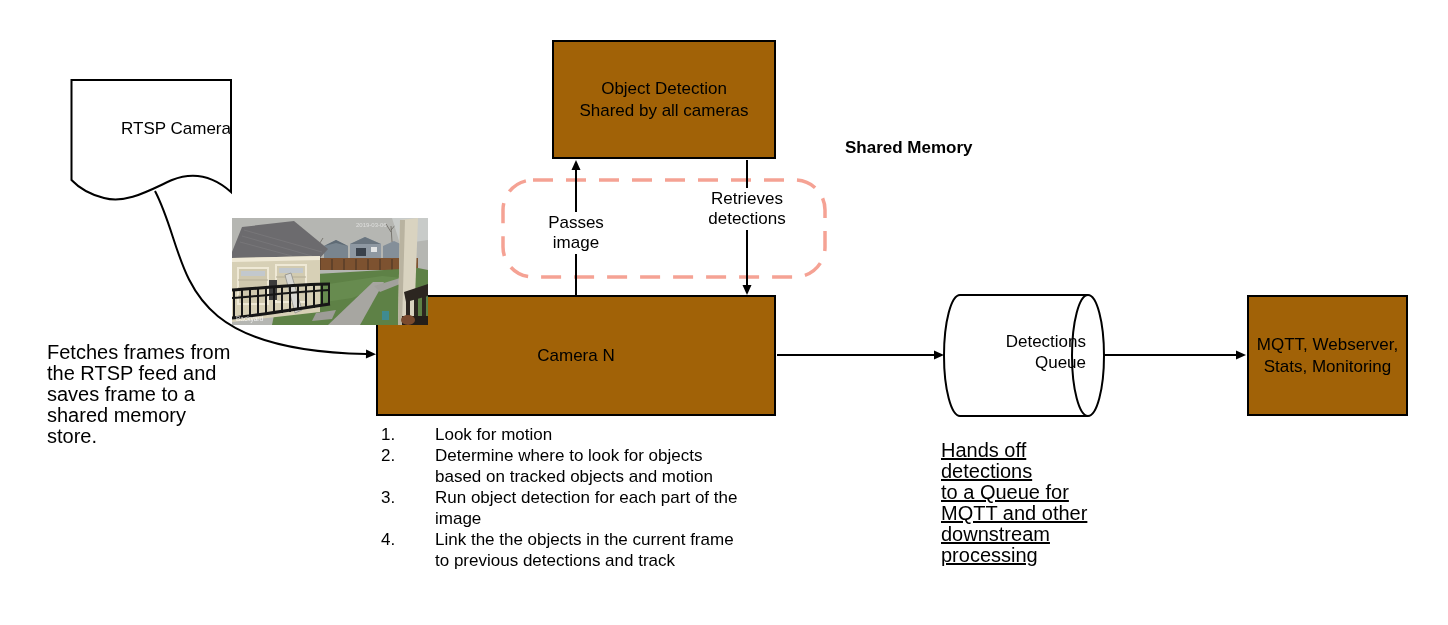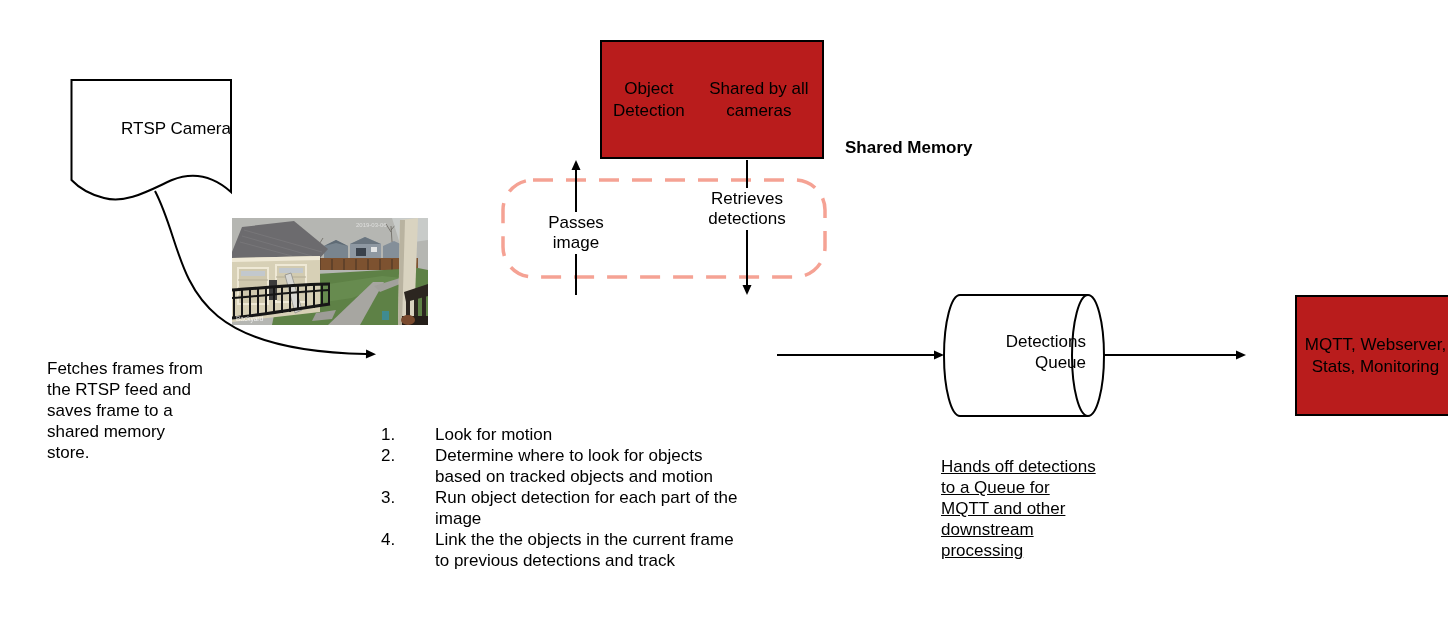--- a/index.html
+++ b/index.html
@@ -2,25 +2,25 @@
 <html><head>
 <meta charset="utf-8">
 <style>
   html,body{margin:0;padding:0;background:#ffffff;}
   #canvas{
     position:relative;width:1448px;height:625px;background:#ffffff;overflow:hidden;
     font-family:"Liberation Sans", sans-serif;color:#000;
   }
   .abs{position:absolute;}
   .node{
-    position:absolute;background:#b91c1c;border:2px solid #000;box-sizing:border-box;
-    display:flex;flex-direction:row;align-items:center;justify-content:center;
-    font-size:17px;line-height:22px;text-align:center;margin-left:48px;
+    position:absolute;background:#a16207;border:2px solid #000;box-sizing:border-box;
+    display:flex;flex-direction:column;align-items:center;justify-content:center;
+    font-size:17px;line-height:22px;text-align:center;
   }
-  .note{position:absolute;font-size:17px;line-height:21px;white-space:pre-line;margin-top:16px;}
+  .note{position:absolute;font-size:20px;line-height:21px;white-space:pre-line;}
   .edge-label{
     position:absolute;transform:translateX(-50%);background:#ffffff;
     font-size:17px;line-height:20px;text-align:center;white-space:pre-line;padding:1px 3px;
   }
   .shape-label{position:absolute;font-size:17px;line-height:21px;text-align:right;white-space:pre-line;}
   .steps{position:absolute;left:381px;top:424px;font-size:17px;line-height:21px;}
   .step-row{display:flex;}
   .step-num{width:54px;flex:0 0 54px;}
   .step-text{white-space:pre-line;}
   .italic{}
@@ -58,20 +58,23 @@
 
     <path d="M960,295 L1088,295 A16,60.5 0 0 1 1088,416 L960,416 A16,60.5 0 0 1 960,295 Z" fill="#ffffff" stroke="#000" stroke-width="2"></path>
     <path d="M1088,295 A16,60.5 0 0 0 1088,416" fill="none" stroke="#000" stroke-width="2"></path>
   </svg>
 
   <div class="node" style="left:552px;top:40px;width:224px;height:119px;">
     <div>Object Detection</div>
     <div class="italic">Shared by all cameras</div>
   </div>
 
+  <div class="node" style="left:376px;top:295px;width:400px;height:121px;">
+    <div>Camera N</div>
+  </div>
 
   <div class="node" style="left:1247px;top:295px;width:161px;height:121px;white-space:pre-line;">
     <div>MQTT, Webserver,
 Stats, Monitoring</div>
   </div>
 
   <div class="shape-label" style="left:72px;top:118px;width:159px;">RTSP Camera</div>
 
   <div class="shape-label" style="left:944px;top:331px;width:142px;">Detections
 Queue</div>

